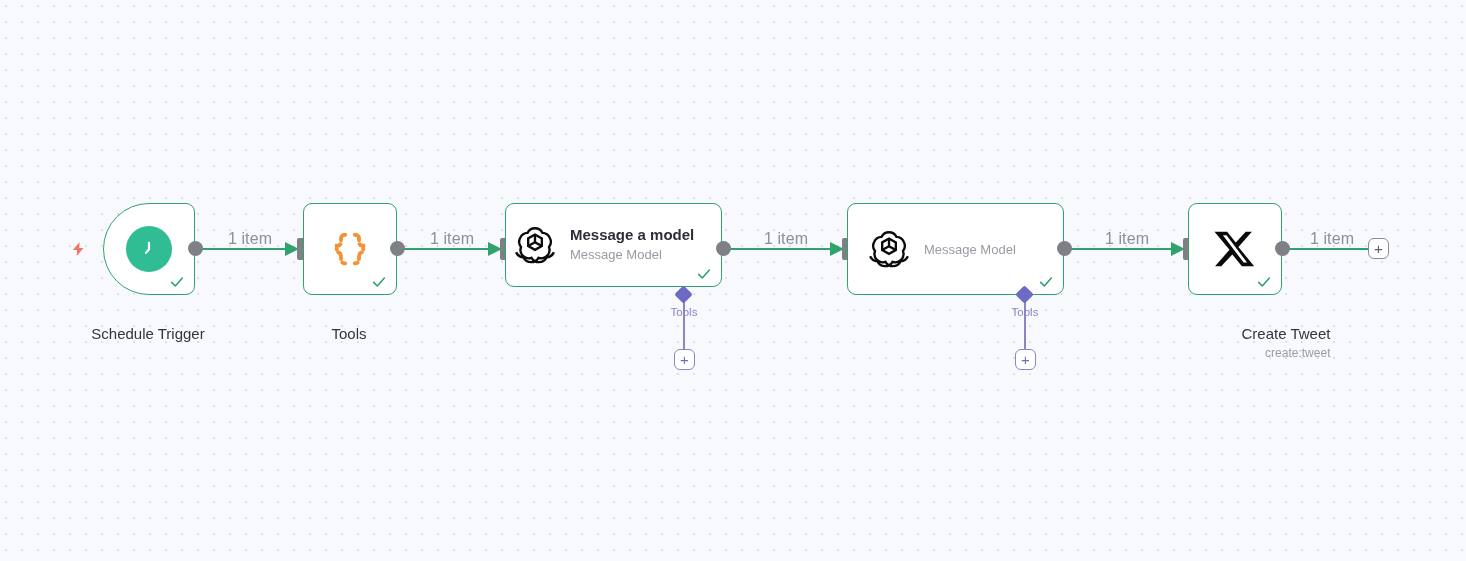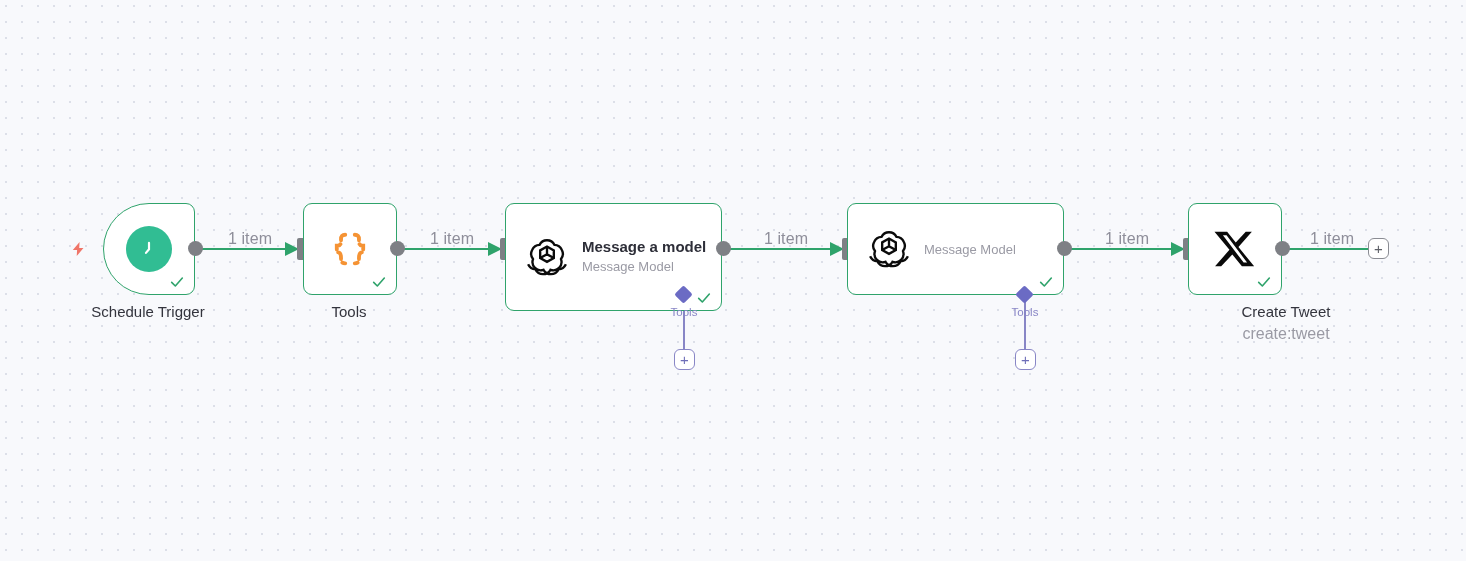--- a/index.html
+++ b/index.html
@@ -82,31 +82,32 @@
   .node-inner-sub {
     font-size: 13px;
     color: #9a9aa4;
     line-height: 1.35;
     margin-top: 2px;
   }
 
   
   .node-caption {
     position: absolute;
-    text-align: center;
+    text-align: right;
     transform: translateX(-50%);
     white-space: nowrap;
+    margin-top: 22px;
   }
   .node-caption .cap-title {
     font-size: 15px;
     color: #33343d;
     line-height: 1.3;
   }
   .node-caption .cap-sub {
-    font-size: 16px;
+    font-size: 12px;
     color: #9a9aa4;
     line-height: 1.35;
     margin-top: 1px;
   }
 
   
   .out-port {
     position: absolute;
     width: 15px;
     height: 15px;
@@ -245,21 +246,21 @@
     <svg class="node-check" viewBox="0 0 24 24" fill="none" stroke="currentColor" stroke-width="2.4" stroke-linecap="round" stroke-linejoin="round">
         <path d="M4 12.5 L9.5 18 L20 6"></path>
       </svg>
   </div>
   <div class="out-port" style="left:390px; top:241px;"></div>
   <div class="node-caption" style="left:349px; top:302px;">
     <div class="cap-title">Tools</div>
   </div>
 
   <div class="in-port" style="left:500px; top:238px;"></div>
-  <div class="node" style="left:505px; top:203px; width:217px; height:108px; padding-left:20px;">
+  <div class="node" style="left:505px; top:203px; width:217px; height:84px; padding-left:8px;">
     <div class="node-icon">
       <svg width="42" height="42" viewBox="0 0 24 24" fill="none" stroke="#0b0b0b" stroke-width="1.35">
         <path d="M12 2.4c-1.9 0-3.5 1.1-4.3 2.7-1.8.1-3.4 1.2-4.2 2.9-.9 1.8-.6 3.8.5 5.2-.6 1.7-.2 3.7 1.1 5 1.3 1.3 3.2 1.7 4.9 1.1.9 1.5 2.5 2.5 4.3 2.5 1.9 0 3.5-1.1 4.3-2.7 1.8-.1 3.4-1.2 4.2-2.9"></path>
         <path d="M12 2.4c1.9 0 3.5 1.1 4.3 2.7 1.8.1 3.4 1.2 4.2 2.9.9 1.8.6 3.8-.5 5.2.6 1.7.2 3.7-1.1 5-1.3 1.3-3.2 1.7-4.9 1.1-.9 1.5-2.5 2.5-4.3 2.5-1.9 0-3.5-1.1-4.3-2.7-1.8-.1-3.4-1.2-4.2-2.9"></path>
         <path d="M8.1 8.2 12 6l3.9 2.2v4.4L12 14.8l-3.9-2.2z"></path>
         <path d="M12 6v4.4l3.9 2.2M12 10.4 8.1 12.6"></path>
       </svg>
     </div>
     <div class="node-texts">
       <div class="node-inner-title">Message a model</div>

